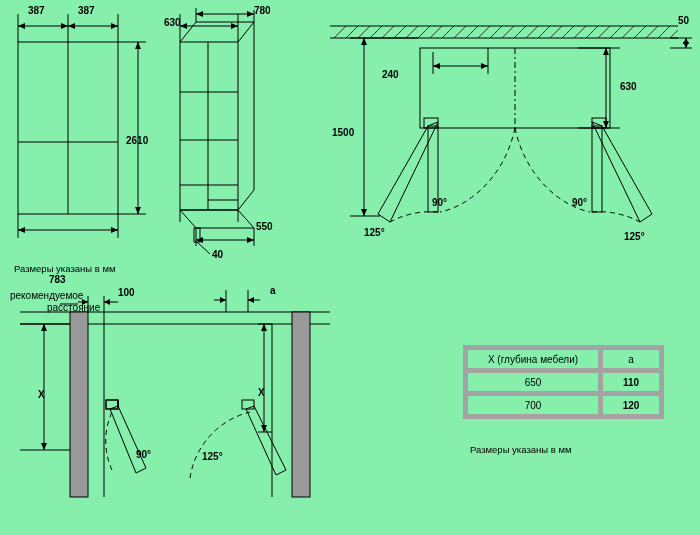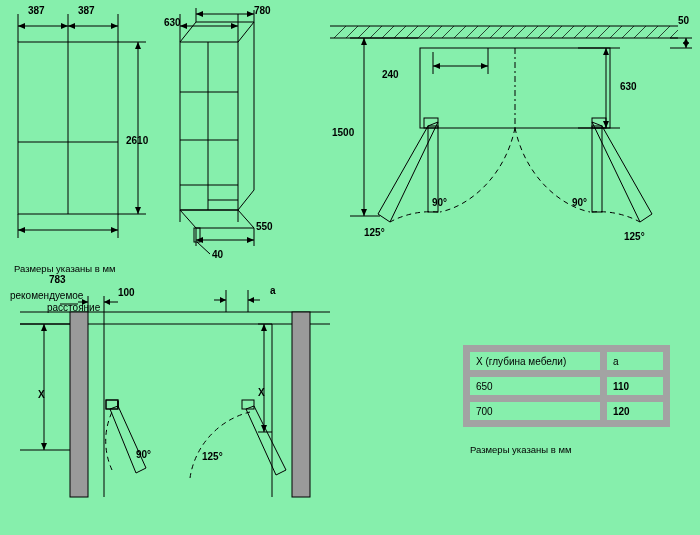--- a/index.html
+++ b/index.html
@@ -47,24 +47,25 @@
     color: #000;
     white-space: nowrap;
     letter-spacing: 0.2px;
   }
   table.spec {
     position: absolute;
     border-collapse: collapse;
     font-size: 10px;
   }
   table.spec td {
-    border: 7px solid #a3a3a3;
+    border: 5px solid #a3a3a3;
     padding: 2px 6px;
     height: 14px;
     color: #000;
+    text-align: center;
   }
   table.spec td.c1 { width: 118px; }
   table.spec td.c2 { width: 44px; font-weight: bold; }
   table.spec tr.head td { font-weight: normal; }
   table.spec tr.head td.c2 { font-weight: normal; }
   svg { display: block; }
 </style>
 </head>
 <body>
 

